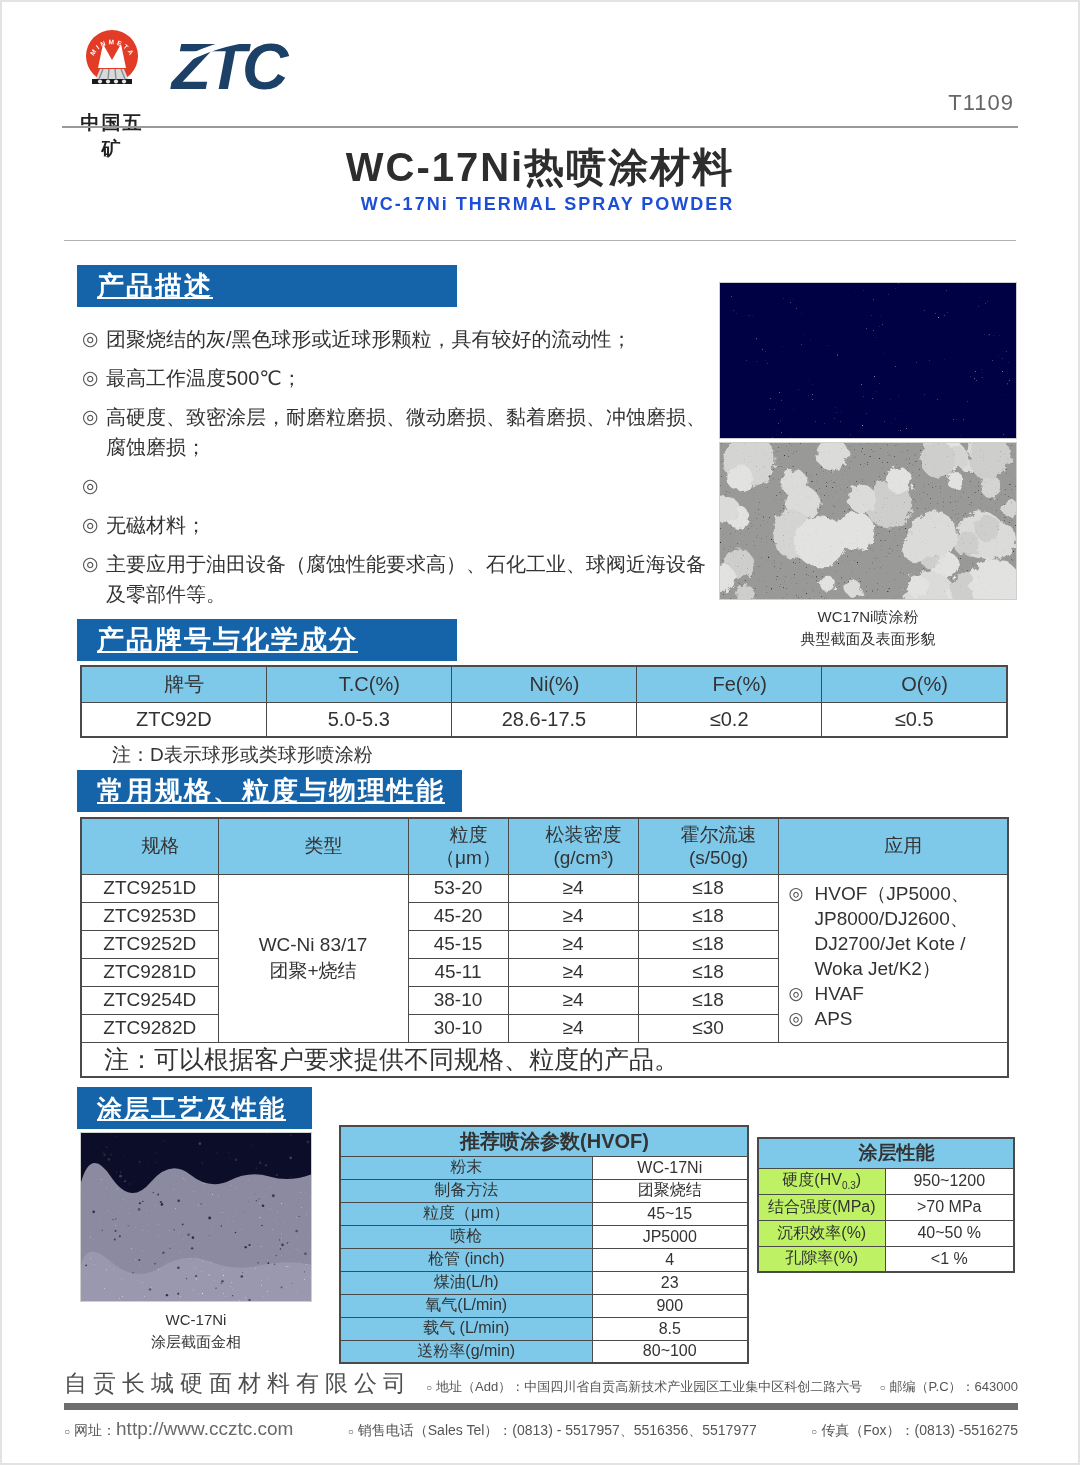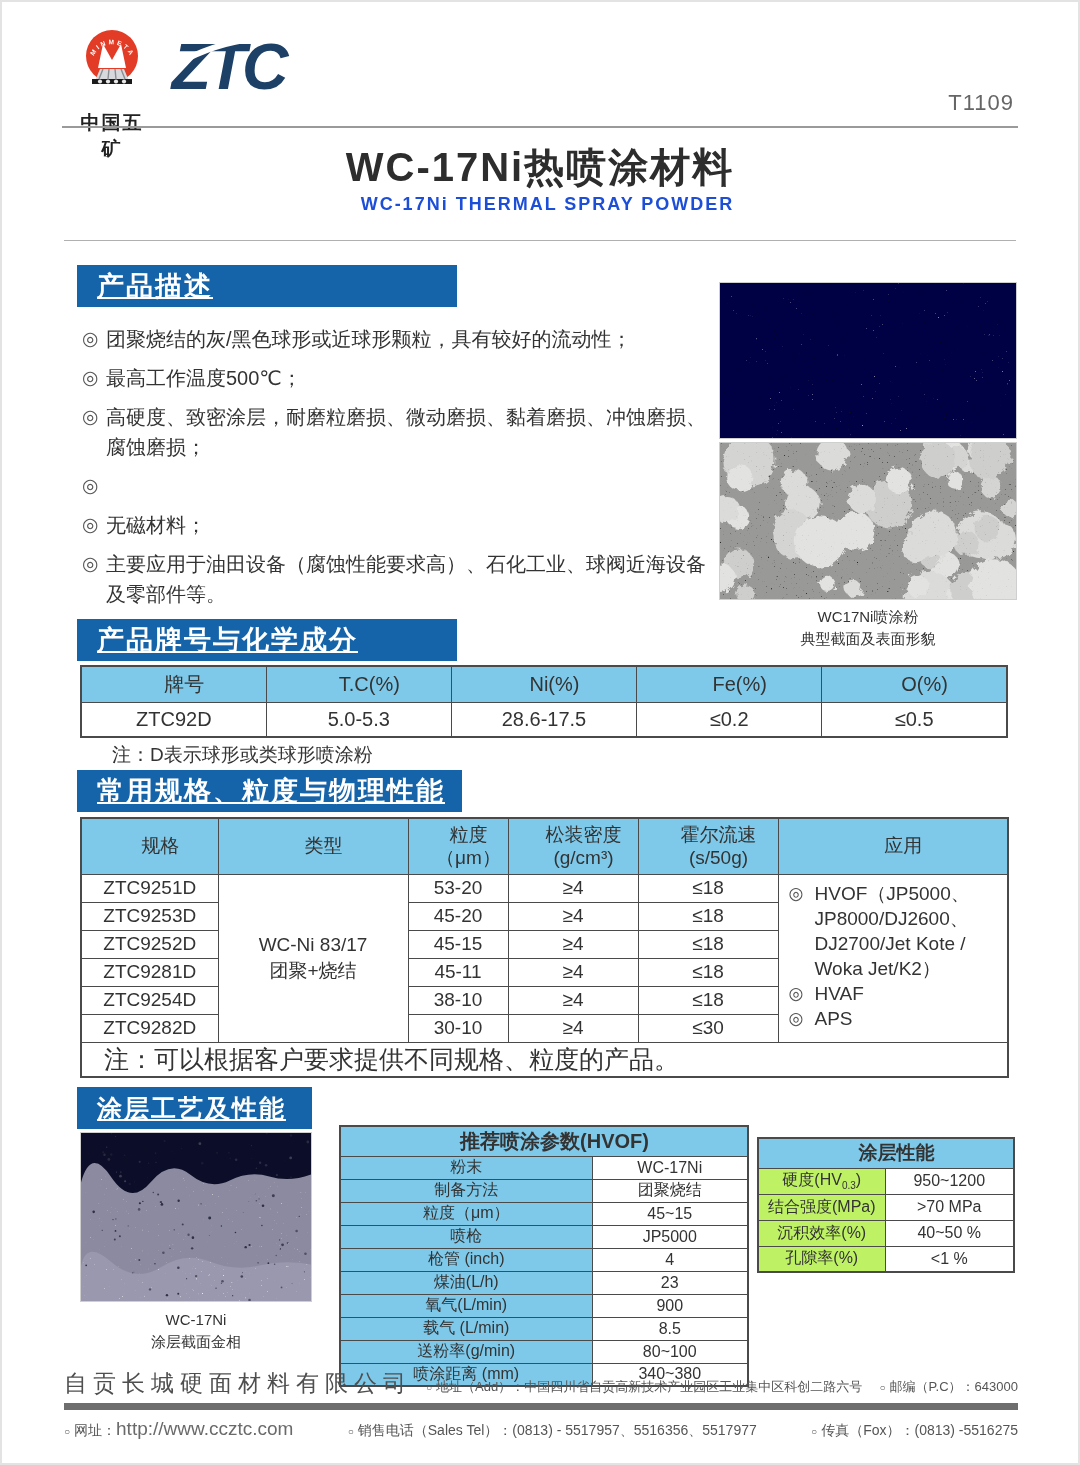--- a/index.html
+++ b/index.html
@@ -602,24 +602,20 @@
           <td class="val">900</td>
         </tr>
     <tr>
           <td class="lbl">载气 (L/min)</td>
           <td class="val">8.5</td>
         </tr>
     <tr>
           <td class="lbl">送粉率(g/min)</td>
           <td class="val">80~100</td>
         </tr>
-    <tr>
-          <td class="lbl">喷涂距离 (mm)</td>
-          <td class="val">340~380</td>
-        </tr>
   </tbody>
     </table>
 
   <table id="perf-table">
     <colgroup>
         <col style="width:127px">
         <col style="width:129px">
       </colgroup>
     <tbody>
         <tr>

